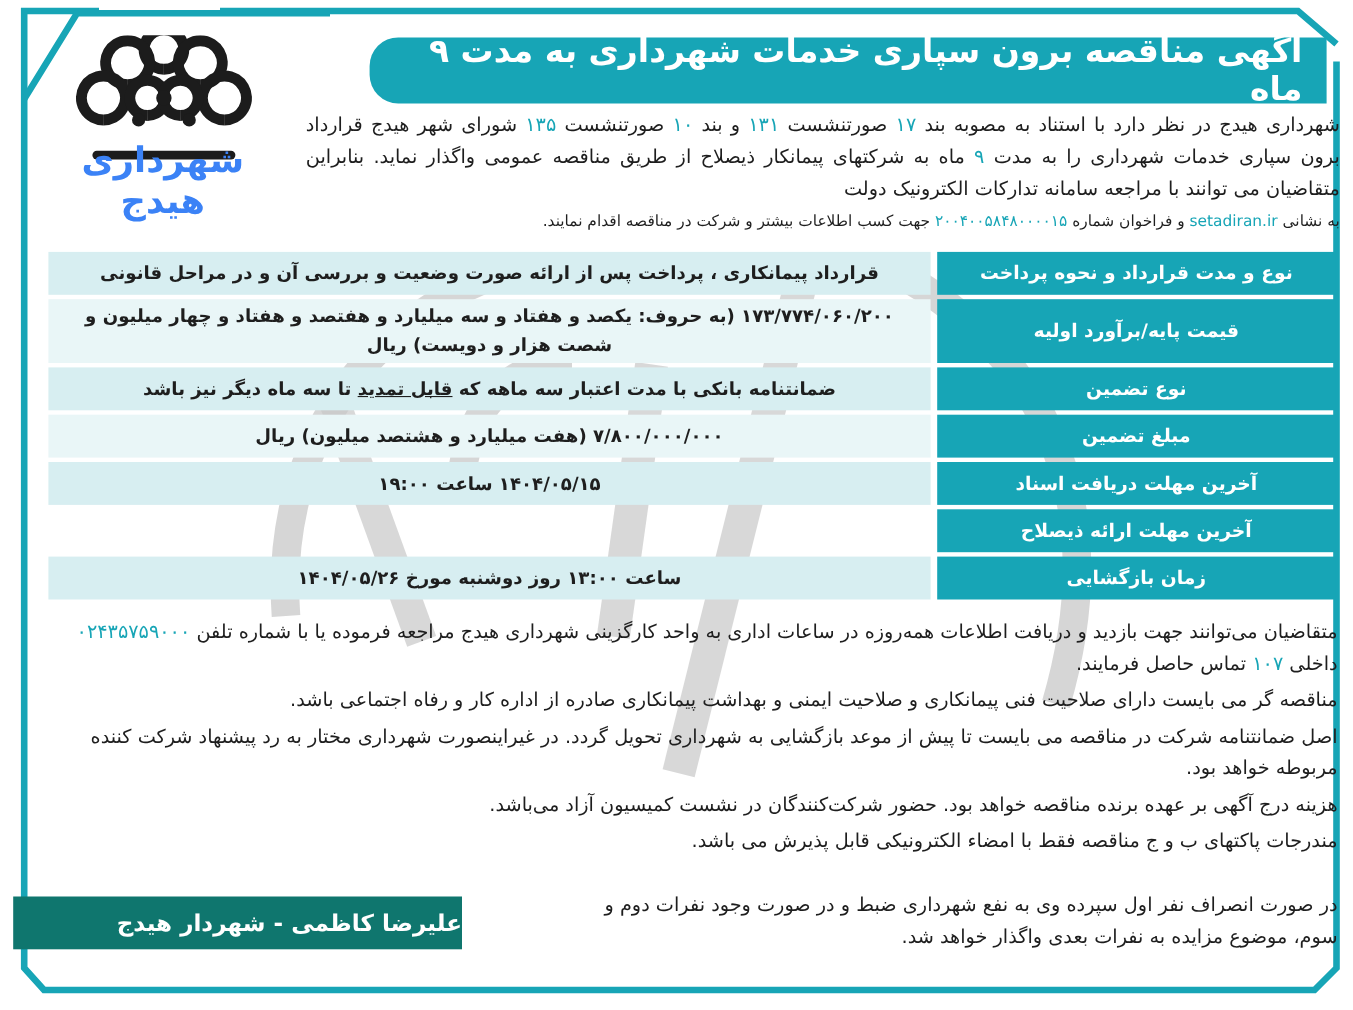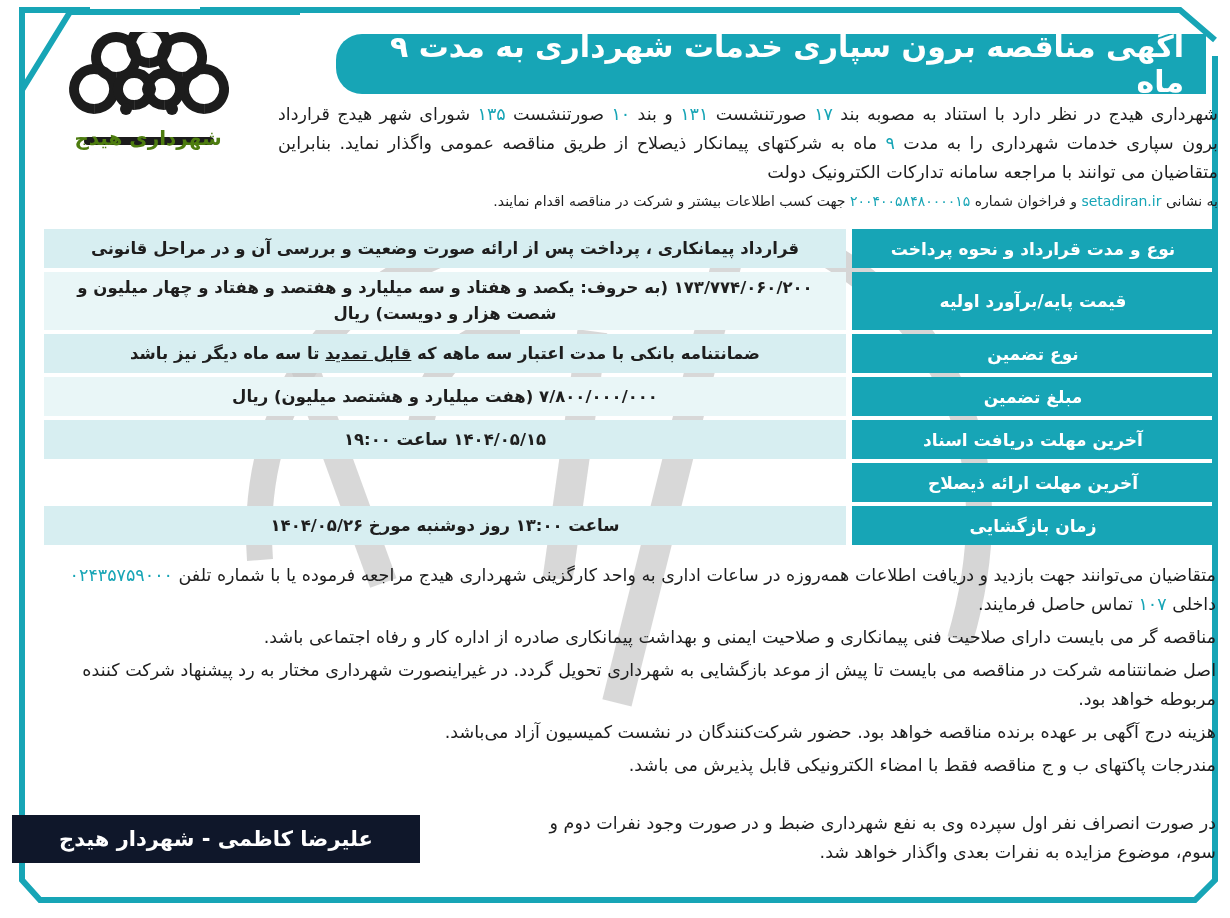--- a/index.html
+++ b/index.html
@@ -16,21 +16,21 @@
     background: #17a5b6; border-radius: 26px 0 0 26px;
     color: #fff; font-weight: bold; font-size: 30px;
     display: flex; align-items: center; justify-content: flex-end;
     padding-right: 22px; direction: rtl; text-align: right;
   }
   .title-bar span { display: block; width: 100%; text-align: right; }
 
   .logo { position: absolute; left: 64px; top: 32px; width: 170px; height: 140px; }
   .logo-text {
     position: absolute; left: 58px; top: 126px; width: 180px; text-align: center;
-    font-weight: bold; font-size: 20px; color: #4d7c0f; direction: rtl;
+    font-weight: bold; font-size: 32px; color: #3b82f6; direction: rtl;
   }
 
   .intro {
     position: absolute; right: 12px; top: 100px; width: 940px;
     font-size: 17.5px; line-height: 29px; text-align: justify; direction: rtl;
   }
   .intro-last {
     position: absolute; right: 12px; top: 187px; width: 1210px;
     font-size: 14px; line-height: 29px; direction: rtl; text-align: right;
   }
@@ -55,22 +55,22 @@
   .u { text-decoration: underline; }
 
   .body-text {
     position: absolute; right: 14px; top: 561px; width: 1180px;
     direction: rtl; text-align: right; font-size: 17.5px; line-height: 29px;
   }
   .body-text p { margin-bottom: 4px; }
 
   .sign-box {
     position: absolute; left: 12px; top: 815px; width: 408px; height: 48px;
-    background: #0f172a; color: #fff; font-weight: bold; font-size: 21px;
-    display: flex; align-items: center; justify-content: center; direction: rtl;
+    background: #0f766e; color: #fff; font-weight: bold; font-size: 21px;
+    display: flex; align-items: center; justify-content: flex-start; direction: rtl;
   }
   .last-text {
     position: absolute; right: 14px; top: 809px; width: 700px;
     direction: rtl; text-align: right; font-size: 17.5px; line-height: 29px;
   }
 </style>
 </head>
 <body>
 
 <svg class="frame-svg" viewBox="0 0 1230 918">

